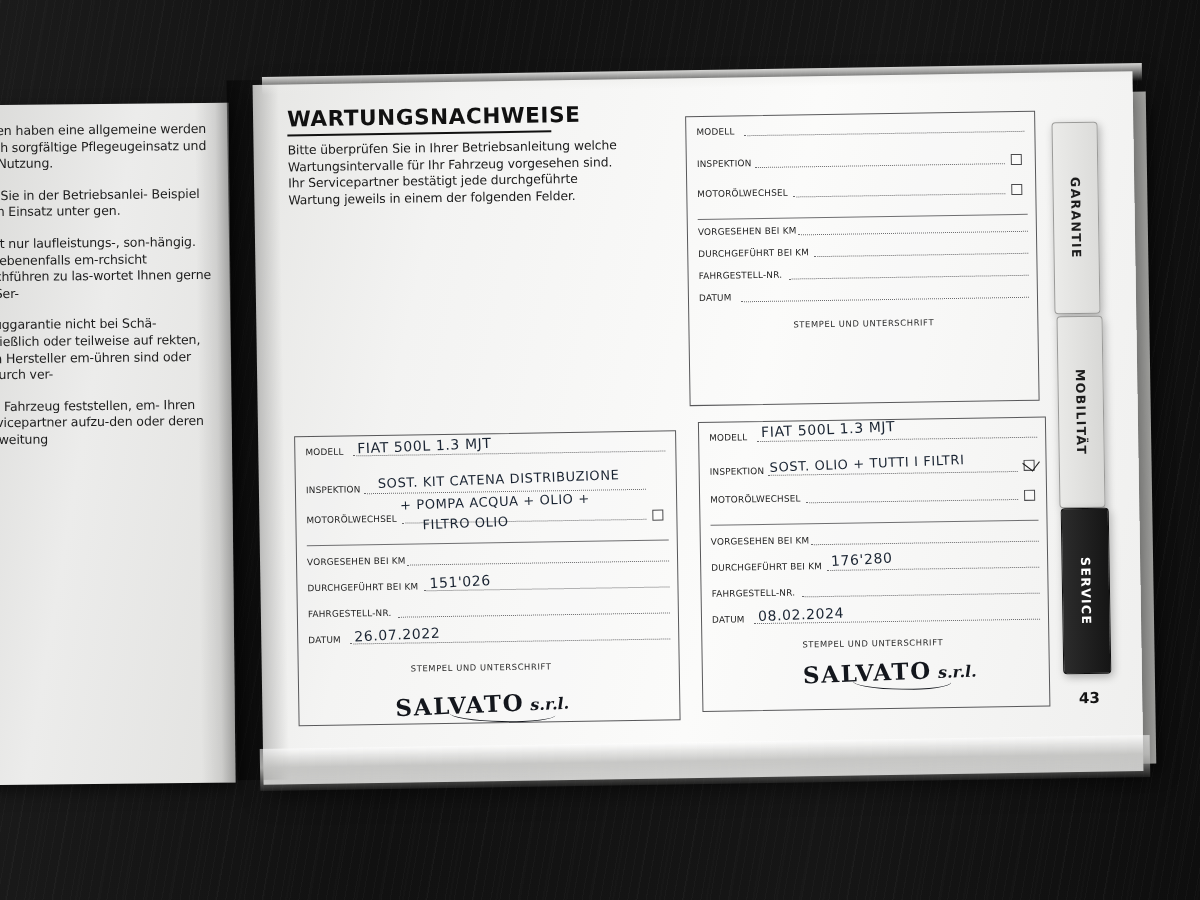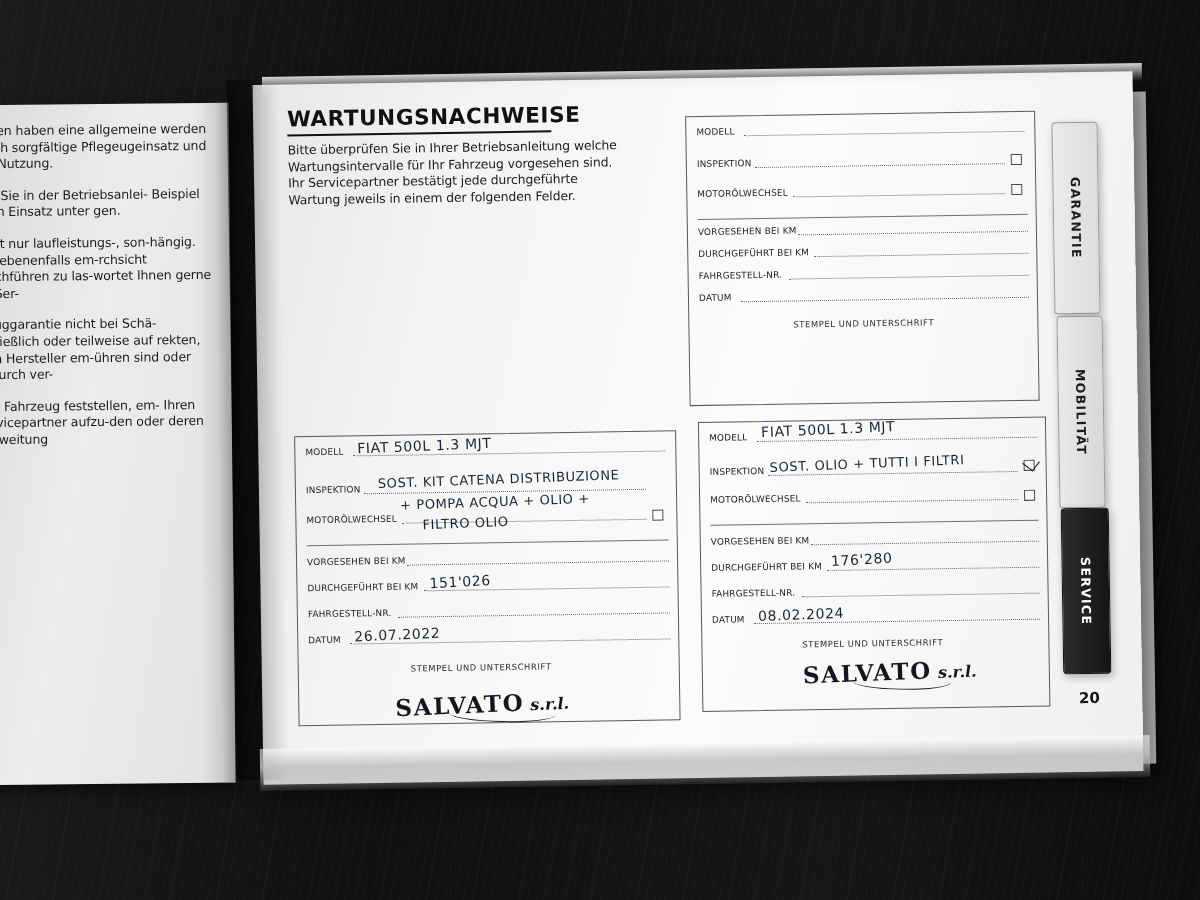--- a/index.html
+++ b/index.html
@@ -405,15 +405,15 @@
   <div class="tab" id="tab-garantie">
     <span>GARANTIE</span>
   </div>
   <div class="tab" id="tab-mobilitat">
     <span>MOBILITÄT</span>
   </div>
   <div class="tab" id="tab-service">
     <span>SERVICE</span>
   </div>
 
-  <div id="page-number">20</div>
+  <div id="page-number">43</div>
 
 </div>
 
 </body></html>

